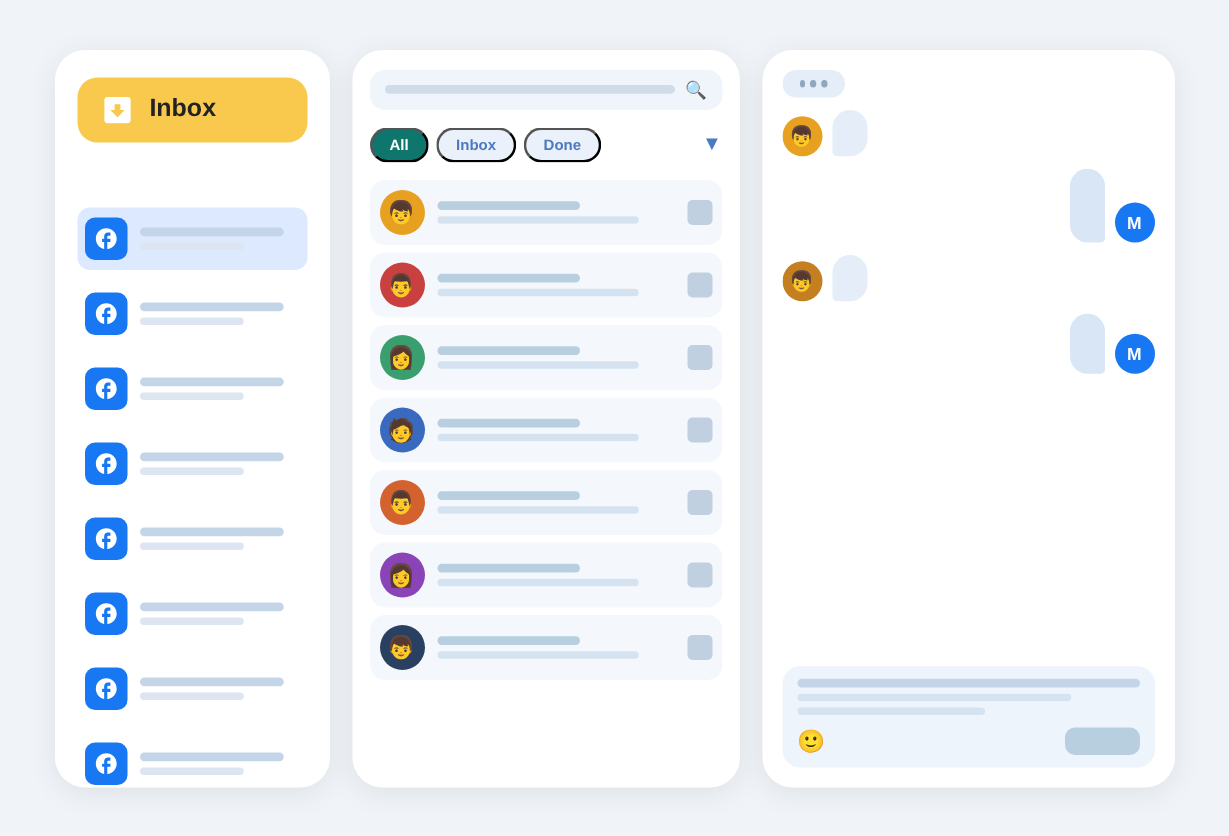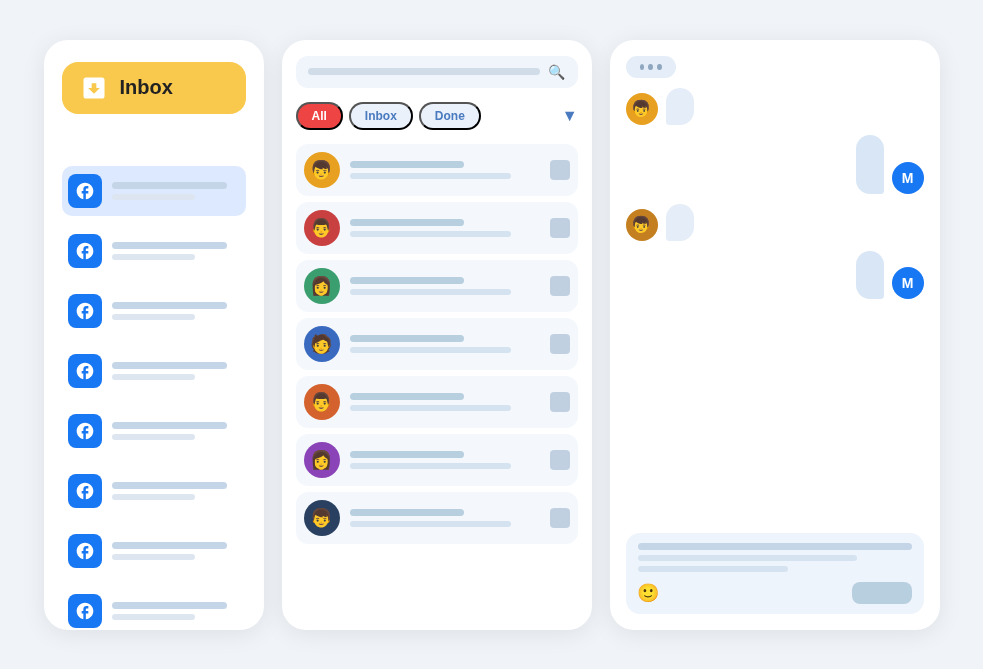--- a/index.html
+++ b/index.html
@@ -172,21 +172,21 @@
 
     .filter-btn {
       padding: 5px 14px;
       border-radius: 20px;
       font-size: 12px;
       font-weight: 600;
       cursor: pointer;
     }
 
     .filter-btn.active {
-      background: #ef4444;
+      background: #0f766e;
       color: #fff;
     }
 
     .filter-btn.inactive {
       background: #eaf1fb;
       color: #4a7abf;
     }
 
     .filter-icon {
       margin-left: auto;

